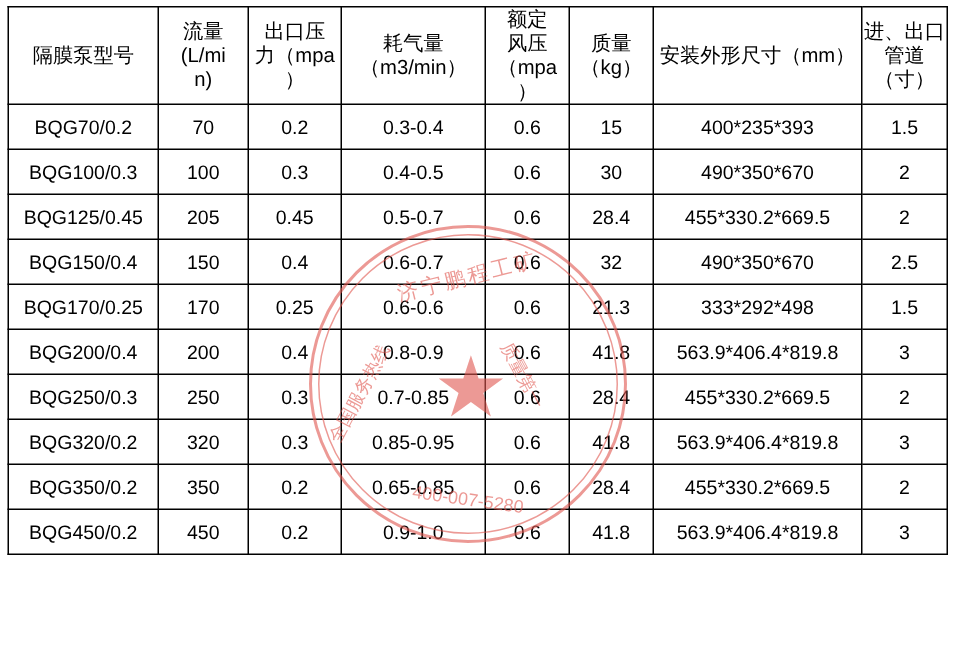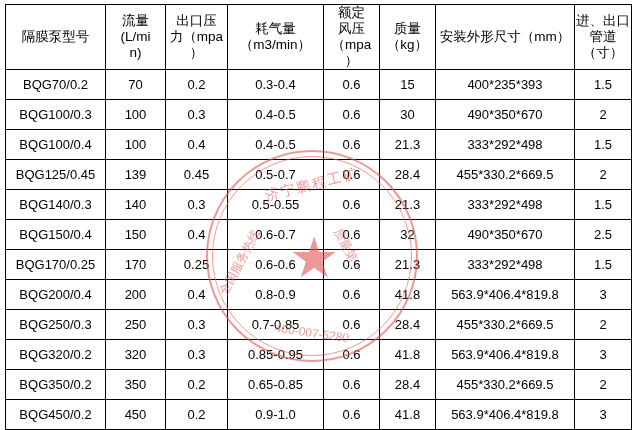--- a/index.html
+++ b/index.html
@@ -206,48 +206,28 @@
         <td class="model-cell">BQG100/0.3</td>
         <td>100</td>
         <td>0.3</td>
         <td>0.4-0.5</td>
         <td>0.6</td>
         <td>30</td>
         <td>490*350*670</td>
         <td>2</td>
       </tr>
       <tr>
-        <td class="model-cell">BQG100/0.4</td>
-        <td>100</td>
-        <td>0.4</td>
-        <td>0.4-0.5</td>
-        <td>0.6</td>
-        <td>21.3</td>
-        <td>333*292*498</td>
-        <td>1.5</td>
-      </tr>
-      <tr>
         <td class="model-cell">BQG125/0.45</td>
-        <td>139</td>
+        <td>205</td>
         <td>0.45</td>
         <td>0.5-0.7</td>
         <td>0.6</td>
         <td>28.4</td>
         <td>455*330.2*669.5</td>
         <td>2</td>
-      </tr>
-      <tr>
-        <td class="model-cell">BQG140/0.3</td>
-        <td>140</td>
-        <td>0.3</td>
-        <td>0.5-0.55</td>
-        <td>0.6</td>
-        <td>21.3</td>
-        <td>333*292*498</td>
-        <td>1.5</td>
       </tr>
       <tr>
         <td class="model-cell">BQG150/0.4</td>
         <td>150</td>
         <td>0.4</td>
         <td>0.6-0.7</td>
         <td>0.6</td>
         <td>32</td>
         <td>490*350*670</td>
         <td>2.5</td>

